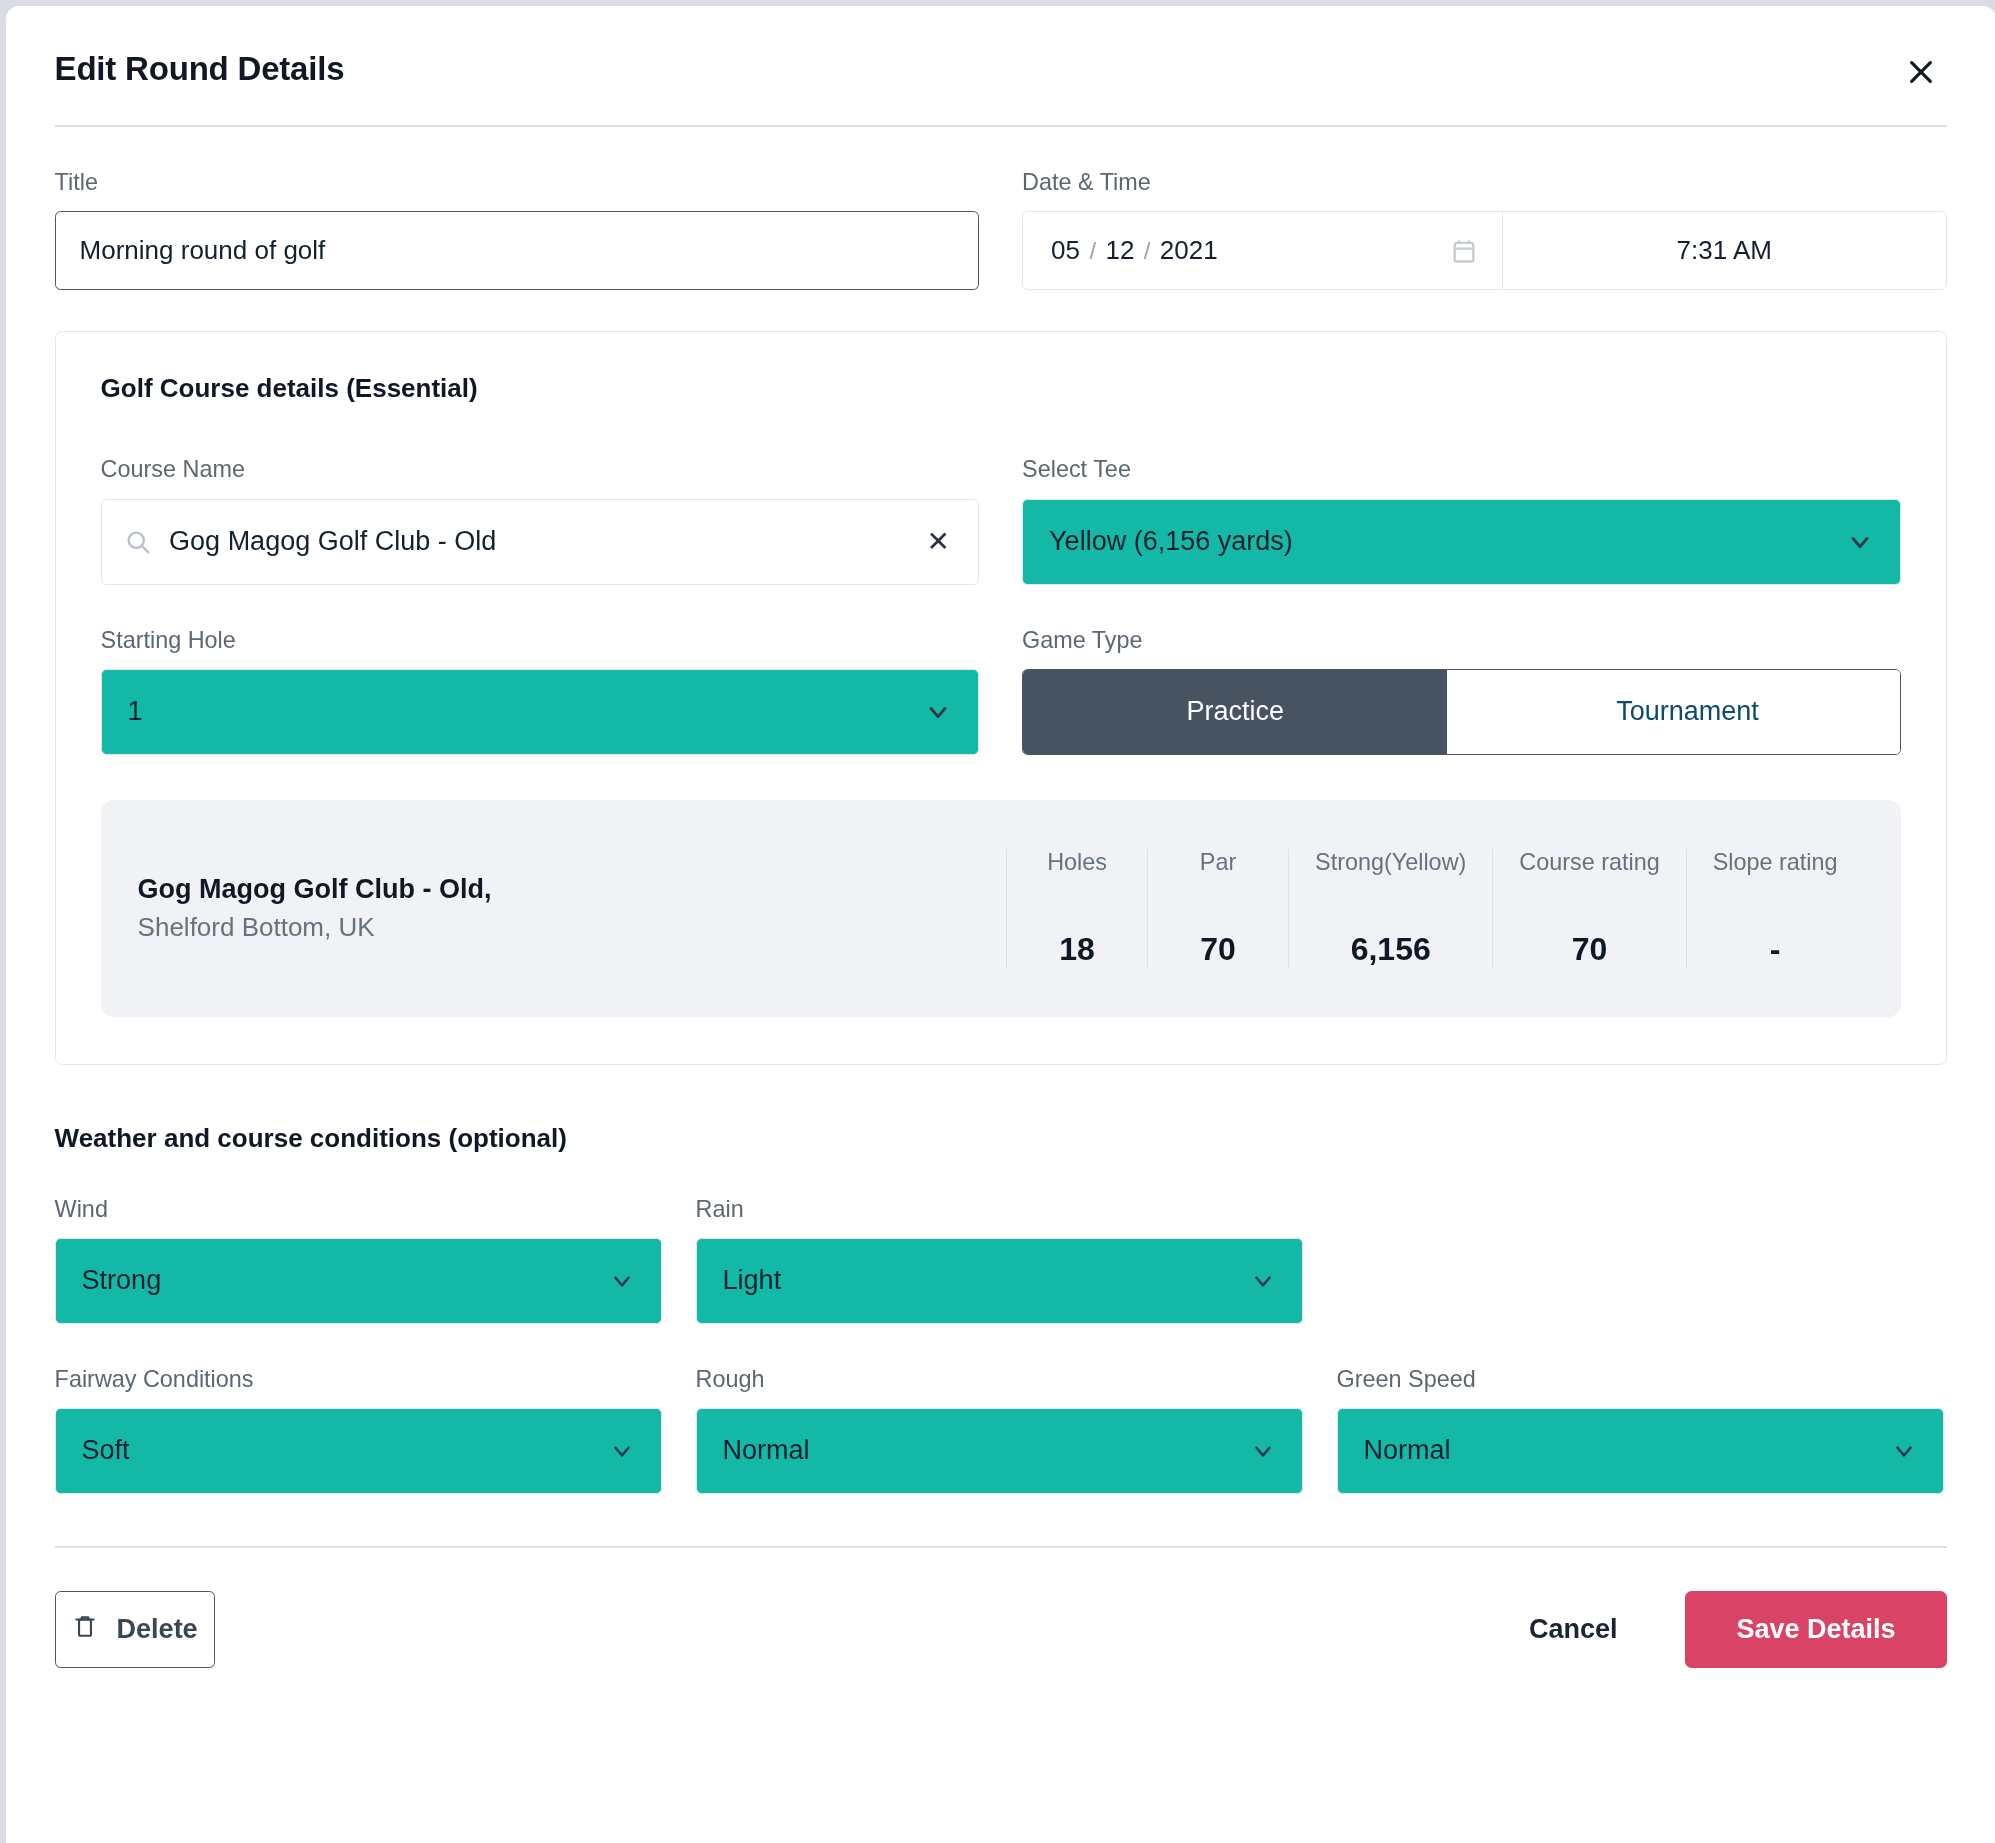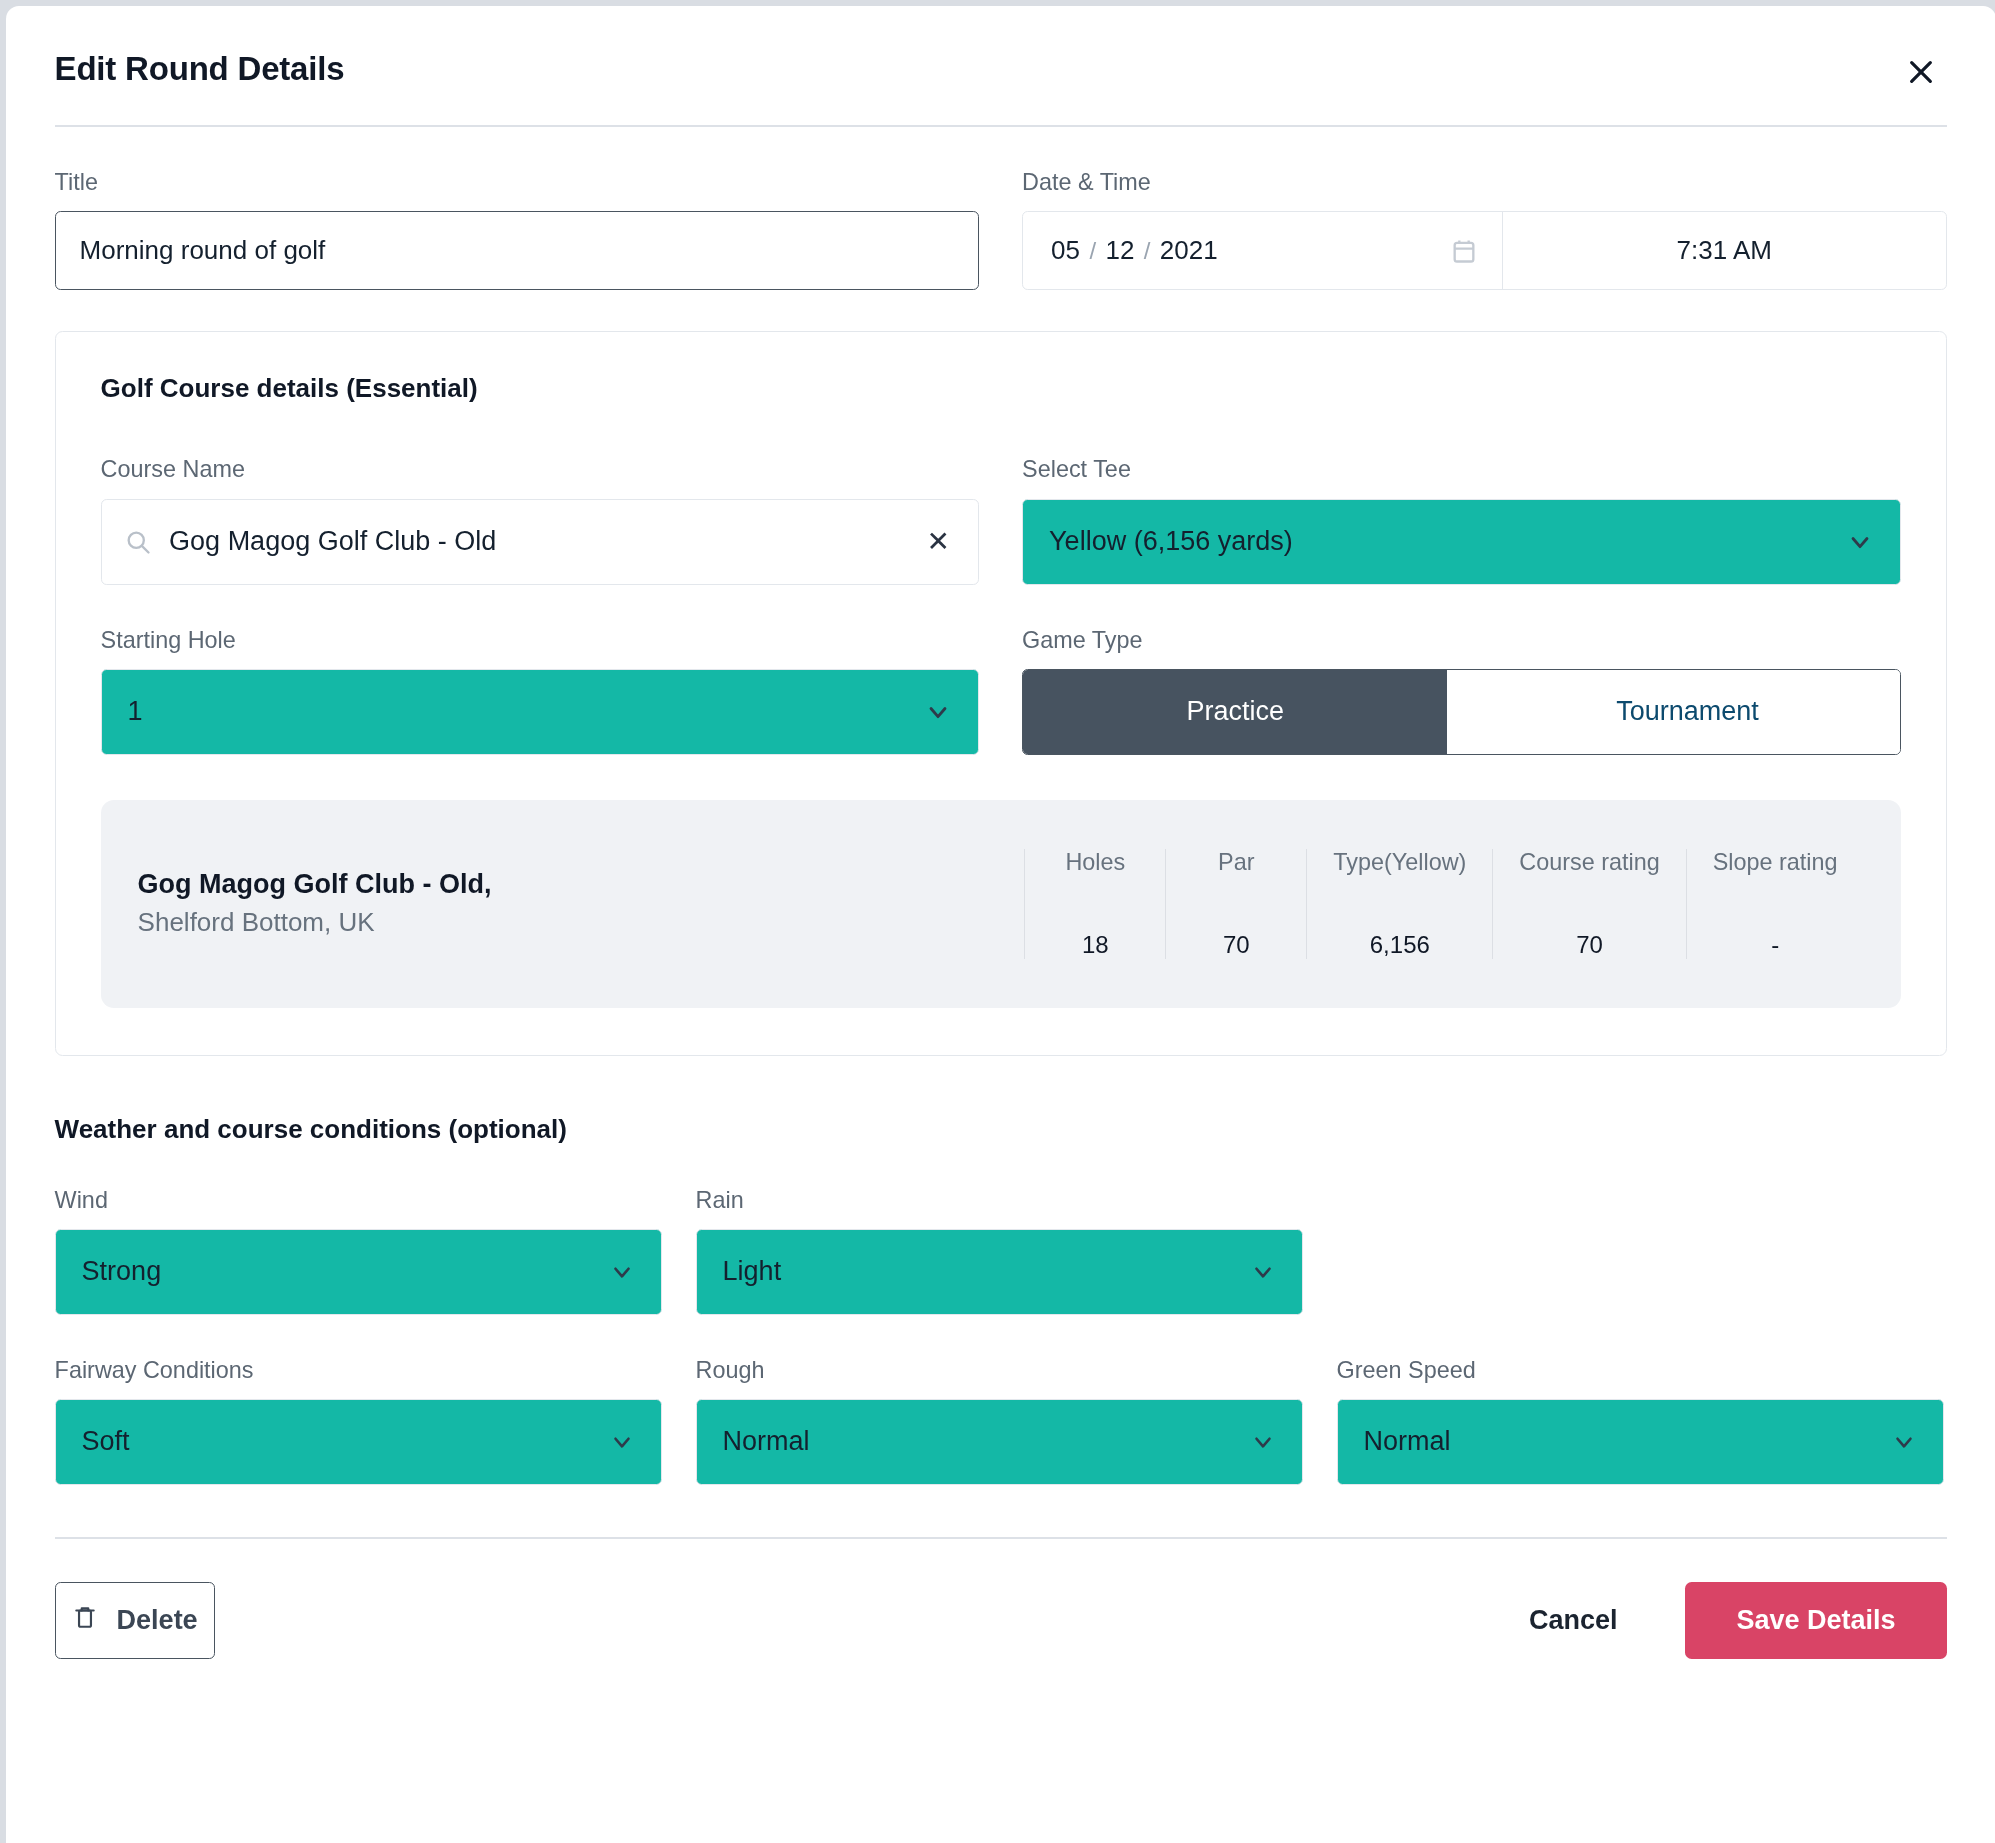--- a/index.html
+++ b/index.html
@@ -194,21 +194,21 @@
   .stats-name .n1 { font-size: 27px; font-weight: bold; color: #101826; line-height: 1.45; }
   .stats-name .n2 { font-size: 26px; color: #67727e; line-height: 1.45; }
   .stat {
     border-left: 1.9px solid #dcdfe4;
     padding: 0 26px;
     display: flex; flex-direction: column;
     align-items: center; justify-content: center;
     min-width: 141px;
   }
   .stat .k { font-size: 23.4px; color: #67727e; margin-bottom: 11.2px; }
-  .stat .v { font-size: 24px; font-weight: normal; color: #101826; margin-top: 44px; }
+  .stat .v { font-size: 32px; font-weight: bold; color: #101826; margin-top: 44px; }
 
   
   .sec-title {
     margin-top: 58px;
     font-size: 26px;
     font-weight: bold;
     color: #101826;
   }
   .row3 {
     display: flex;
@@ -375,21 +375,21 @@
         </div>
         <div class="stat">
           <div class="k">Holes</div>
           <div class="v">18</div>
         </div>
         <div class="stat">
           <div class="k">Par</div>
           <div class="v">70</div>
         </div>
         <div class="stat">
-          <div class="k">Type(Yellow)</div>
+          <div class="k">Strong(Yellow)</div>
           <div class="v">6,156</div>
         </div>
         <div class="stat">
           <div class="k">Course rating</div>
           <div class="v">70</div>
         </div>
         <div class="stat">
           <div class="k">Slope rating</div>
           <div class="v">-</div>
         </div>

